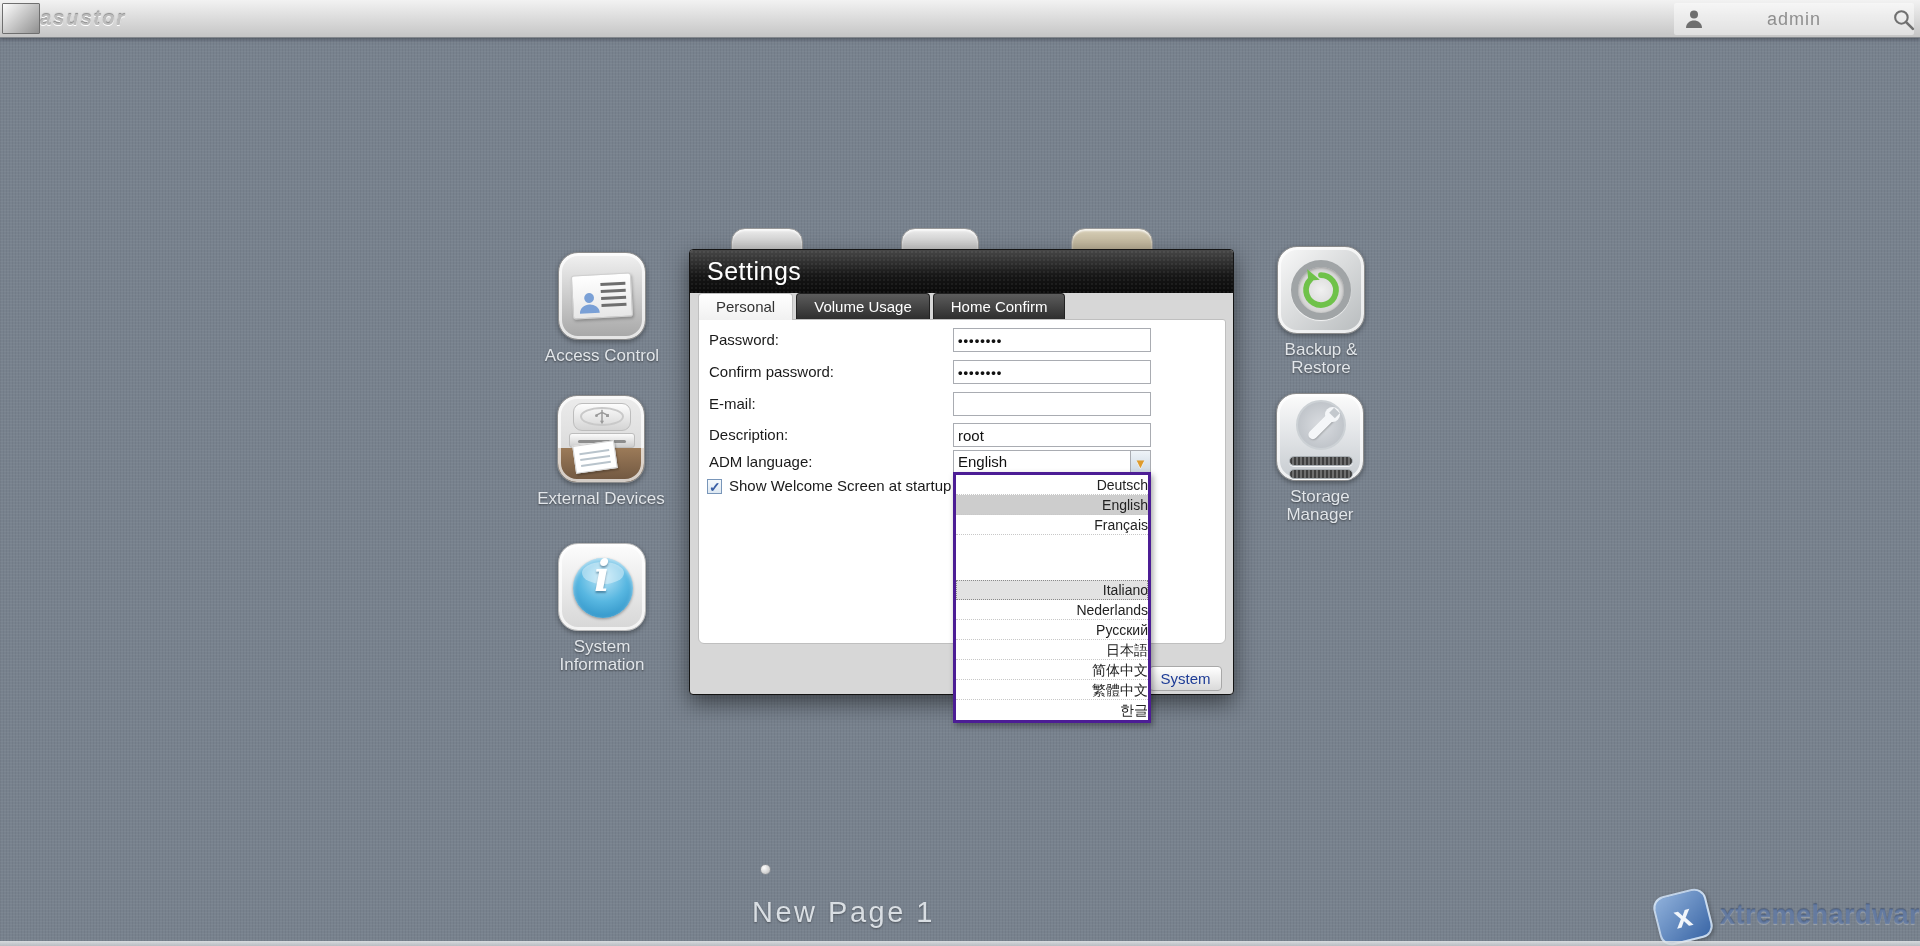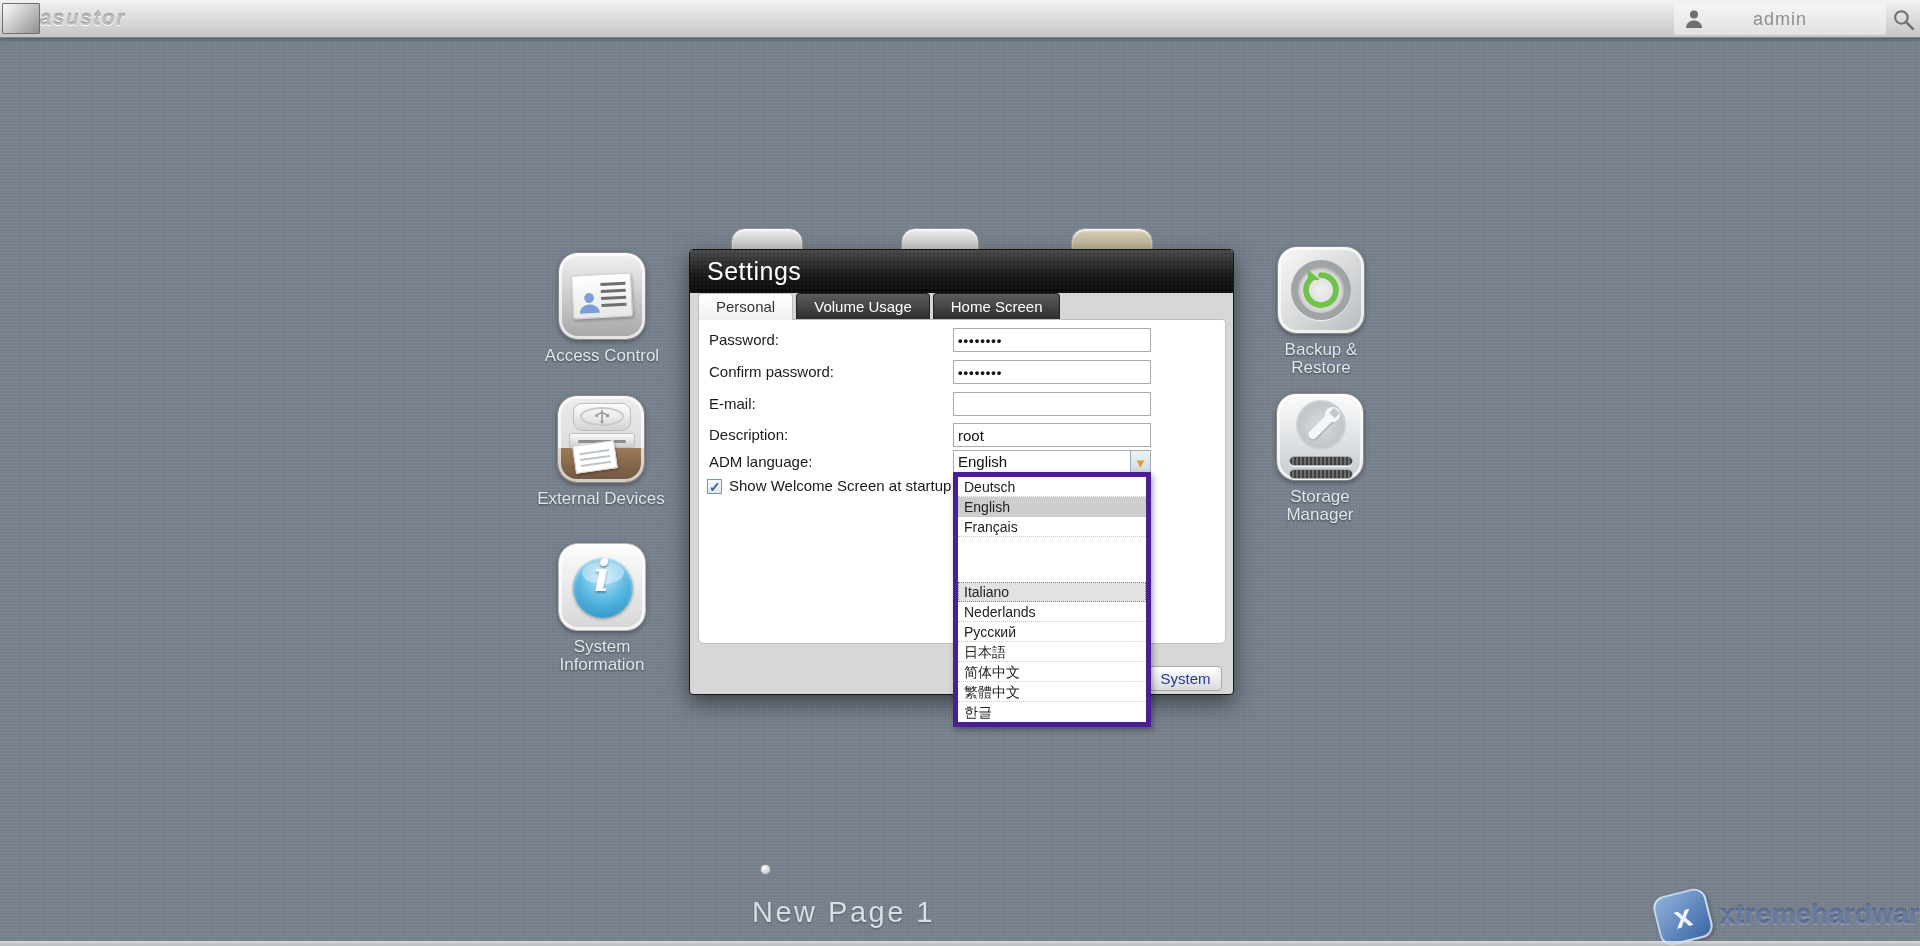--- a/index.html
+++ b/index.html
@@ -24,21 +24,21 @@
     position:absolute; left:2px; top:3px; width:38px; height:31px;
     background:linear-gradient(135deg,#fdfdfd,#8f8f8f);
     border:1px solid #6f6f6f; border-radius:1px;
   }
   .logo{
     position:absolute; left:40px; top:0; line-height:37px;
     font-size:20px; font-weight:bold; font-style:italic; letter-spacing:2px;
     color:#bdbdbd; text-shadow:0 1px 0 #ffffff, 0 -1px 1px #8a8a8a;
   }
   .admin-box{
-    position:absolute; left:1674px; top:3px; width:212px; height:32px;
+    position:absolute; left:1674px; top:3px; width:240px; height:32px;
     background:rgba(255,255,255,.45); border-radius:2px;
   }
   .admin-box .u-ic{ position:absolute; left:8px; top:4px; width:24px; height:24px; }
   .admin-box .u-name{
     position:absolute; left:0; right:0; top:0; text-align:center; line-height:32px;
     font-size:18px; letter-spacing:1px; color:#8f8f8f;
   }
   .search-ic{ position:absolute; left:1891px; top:7px; width:25px; height:25px; }
 
   
@@ -146,21 +146,21 @@
   .combo-btn{ position:absolute; right:0; top:0; width:20px; height:22px;
     background:linear-gradient(#eef3f8,#cdd8e3); border-left:1px solid #a9acb2; text-align:center; }
   .combo-btn span{ color:#de9b2d; font-size:13px; line-height:22px; font-weight:bold;
     text-shadow:0 1px 0 rgba(255,255,255,.8); }
   .chk-row{ position:absolute; left:8px; top:156px; height:20px; line-height:20px; font-size:15px; color:#1a1a1a; }
   .checkbox{ display:inline-block; vertical-align:-3px; width:15px; height:15px; margin-right:7px;
     background:linear-gradient(#f5f9fc,#dde8f2); border:1px solid #7996b9; position:relative; cursor:pointer; }
   .checkbox.checked::after{ content:"✓"; position:absolute; left:1px; top:-3px;
     color:#3a5fa5; font-size:14px; font-weight:bold; }
   .dropdown{ position:absolute; left:263px; top:222px; width:198px; z-index:9;
-    background:#fff; border:5px solid #4c1d95; box-shadow:2px 3px 6px rgba(0,0,0,.35); }
+    background:#fff; border:3px solid #4c1d95; box-shadow:2px 3px 6px rgba(0,0,0,.35);text-align:right; }
   .dd-item{ height:20px; line-height:20px; padding-left:6px; font-size:14px; color:#222; cursor:pointer; }
   .dd-item:not(:last-child){ border-bottom:1px dotted #c8c8c8; }
   .dd-item.sel{ background:#cdcdcd; }
   .dd-item.hov{ background:#e2e2e2; outline:1px dotted #8a8a8a; outline-offset:-1px;margin-top:45px; }
   .dlg-btn{ position:absolute; top:416px; height:25px; border:1px solid #a8a8a8; border-radius:4px;
     background:linear-gradient(#ffffff,#dadada); color:#1e3c96; font-size:15px;
     font-family:"Liberation Sans",sans-serif; cursor:pointer;
     box-shadow:inset 0 1px 1px rgba(255,255,255,.9); }
   .btn-ok{ left:389px; width:60px; }
   .btn-cancel{ left:459px; width:73px; }
@@ -282,21 +282,21 @@
     </div>
     <div class="lbl">Storage</div>
     <div class="lbl">Manager</div>
   </div>
 
   <div class="dialog">
     <div class="titlebar">Settings</div>
     <div class="tabs">
       <div class="tab active">Personal</div>
       <div class="tab">Volume Usage</div>
-      <div class="tab">Home Screen</div>
+      <div class="tab">Home Confirm</div>
     </div>
     <div class="panel">
       <div class="f-row" style="top:8px">
         <span class="flabel">Password:</span>
         <input class="dots" type="text" value="••••••••" style="">
       </div>
       <div class="f-row" style="top:40px">
         <span class="flabel">Confirm password:</span>
         <input class="dots" type="text" value="••••••••" style="">
       </div>

